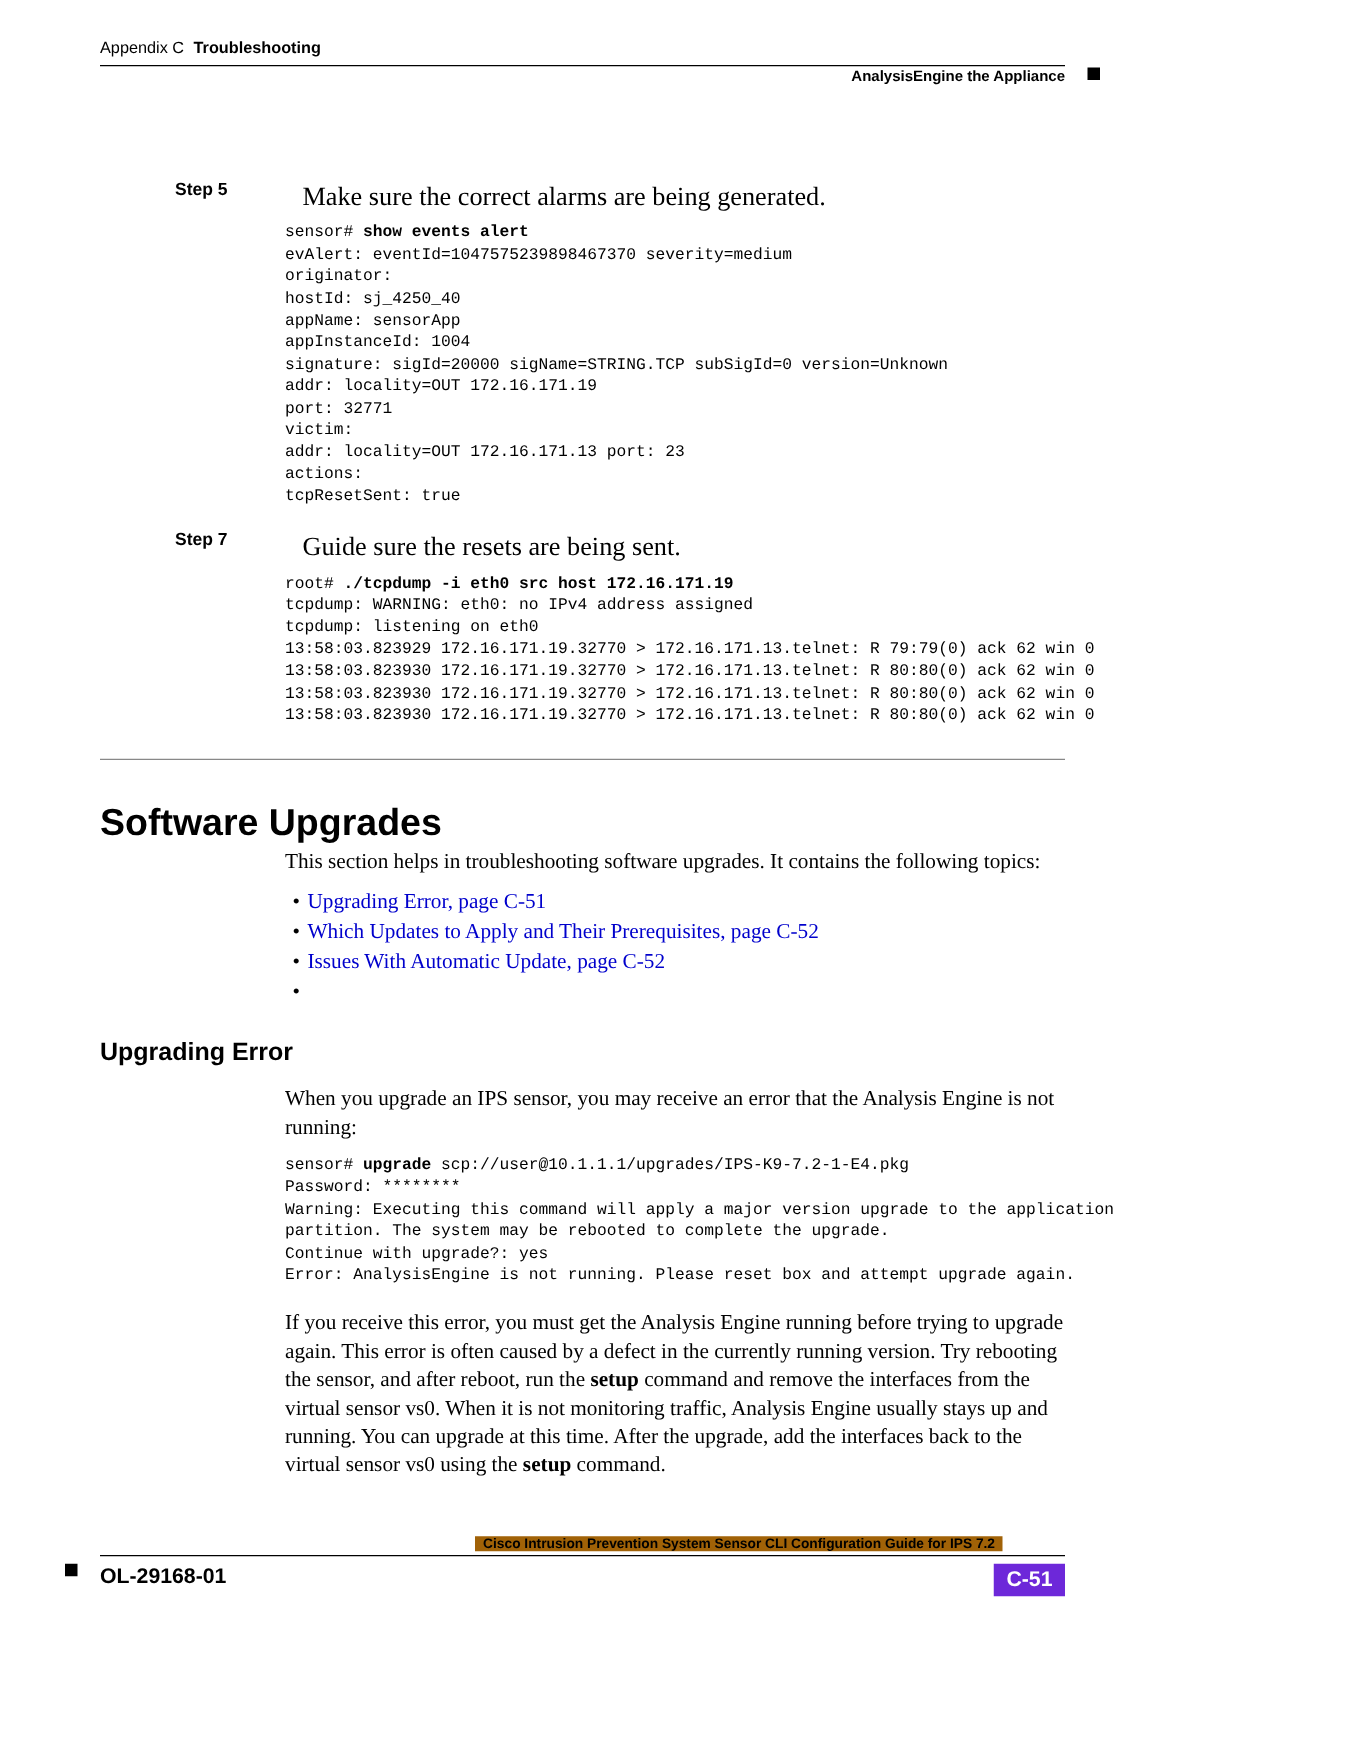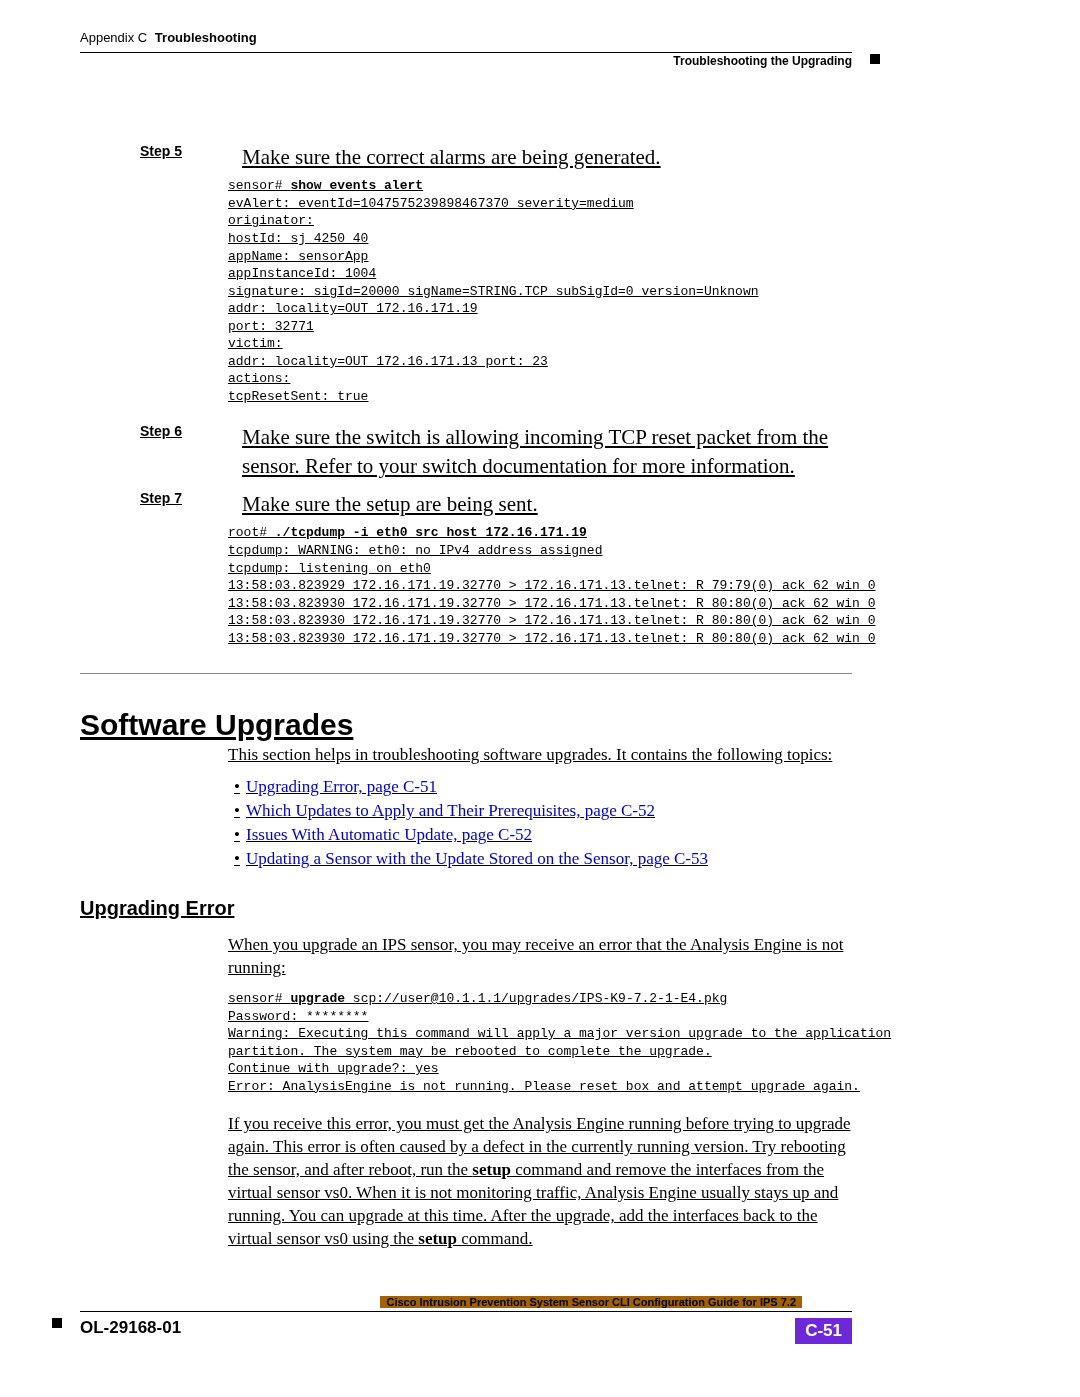--- a/index.html
+++ b/index.html
@@ -7,21 +7,20 @@
     background:#fff;
     font-family:"Times New Roman",Times,serif;
     color:#000;
     width:1080px;
   }
   .page{
     width:932px;
     padding:30px 80px 30px 80px;
     box-sizing:border-box;
     position:relative;
-    text-decoration:underline;
   }
   .header{
     border-bottom:1px solid #000;
     position:relative;
     height:22px;
   }
   .header .left{
     position:absolute;left:0;top:0;
     font-family:Arial,Helvetica,sans-serif;
     font-size:13px;font-weight:bold;
@@ -127,21 +126,21 @@
 </style>
 </head>
 <body>
 
 <div class="page">
   <div class="header">
     <div class="left">
       <span class="thin">Appendix C</span>
       <span>Troubleshooting</span>
     </div>
-    <div class="rightbelow">Troubleshooting the Upgrading</div>
+    <div class="rightbelow">AnalysisEngine the Appliance</div>
     <div class="sq"></div>
   </div>
 
   <div class="body">
 
     <div class="step-row">
       <div class="step-label">Step 5</div>
       <div class="step-text">Make sure the correct alarms are being generated.</div>
     </div>
     <div class="code"><span>sensor# </span><span class="bold">show events alert</span>
@@ -151,28 +150,24 @@
 appName: sensorApp
 appInstanceId: 1004
 signature: sigId=20000 sigName=STRING.TCP subSigId=0 version=Unknown
 addr: locality=OUT 172.16.171.19
 port: 32771
 victim:
 addr: locality=OUT 172.16.171.13 port: 23
 actions:
 tcpResetSent: true</span></div>
 
-    <div class="step-row">
-      <div class="step-label">Step 6</div>
-      <div class="step-text">Make sure the switch is allowing incoming TCP reset packet from the sensor. Refer to your switch documentation for more information.</div>
-    </div>
 
     <div class="step-row" style="margin-top:10px">
       <div class="step-label">Step 7</div>
-      <div class="step-text">Make sure the setup are being sent.</div>
+      <div class="step-text">Guide sure the resets are being sent.</div>
     </div>
     <div class="code"><span>root# </span><span class="bold">./tcpdump -i eth0 src host 172.16.171.19</span>
 <span>tcpdump: WARNING: eth0: no IPv4 address assigned
 tcpdump: listening on eth0
 13:58:03.823929 172.16.171.19.32770 &gt; 172.16.171.13.telnet: R 79:79(0) ack 62 win 0
 13:58:03.823930 172.16.171.19.32770 &gt; 172.16.171.13.telnet: R 80:80(0) ack 62 win 0
 13:58:03.823930 172.16.171.19.32770 &gt; 172.16.171.13.telnet: R 80:80(0) ack 62 win 0
 13:58:03.823930 172.16.171.19.32770 &gt; 172.16.171.13.telnet: R 80:80(0) ack 62 win 0</span></div>
 
     <div class="rule"></div>
@@ -187,21 +182,20 @@
       <div class="row">
           <div class="dot">•</div>
           <a href="#">Which Updates to Apply and Their Prerequisites, page C-52</a>
         </div>
       <div class="row">
           <div class="dot">•</div>
           <a href="#">Issues With Automatic Update, page C-52</a>
         </div>
       <div class="row">
           <div class="dot">•</div>
-          <a href="#">Updating a Sensor with the Update Stored on the Sensor, page C-53</a>
         </div>
     </div>
 
     <h2 class="sub">Upgrading Error</h2>
     <div class="para">When you upgrade an IPS sensor, you may receive an error that the Analysis Engine is not running:</div>
 
     <div class="code"><span>sensor# </span><span class="bold">upgrade</span><span> scp://user@10.1.1.1/upgrades/IPS-K9-7.2-1-E4.pkg</span>
 <span>Password: ********
 Warning: Executing this command will apply a major version upgrade to the application
 partition. The system may be rebooted to complete the upgrade.

